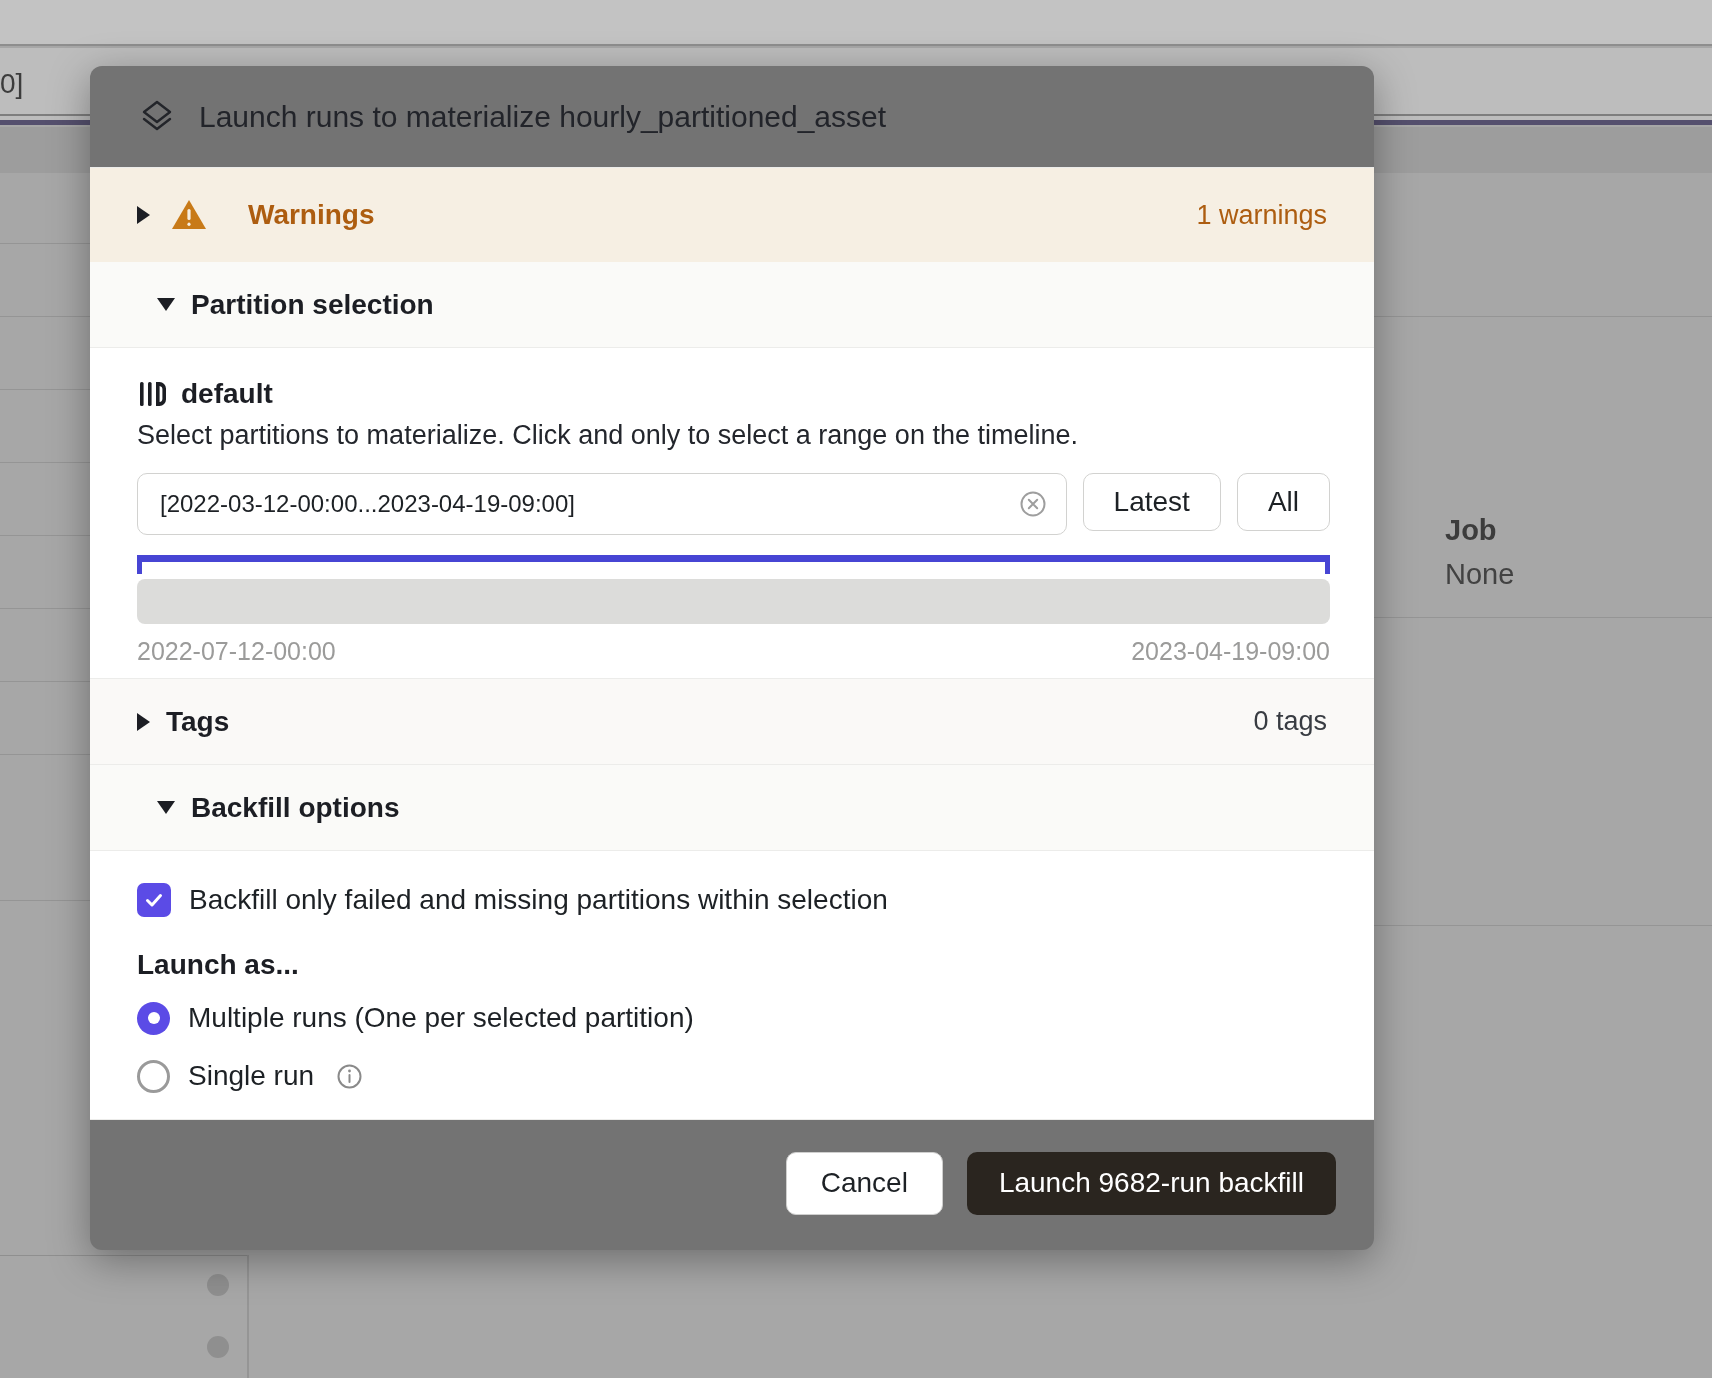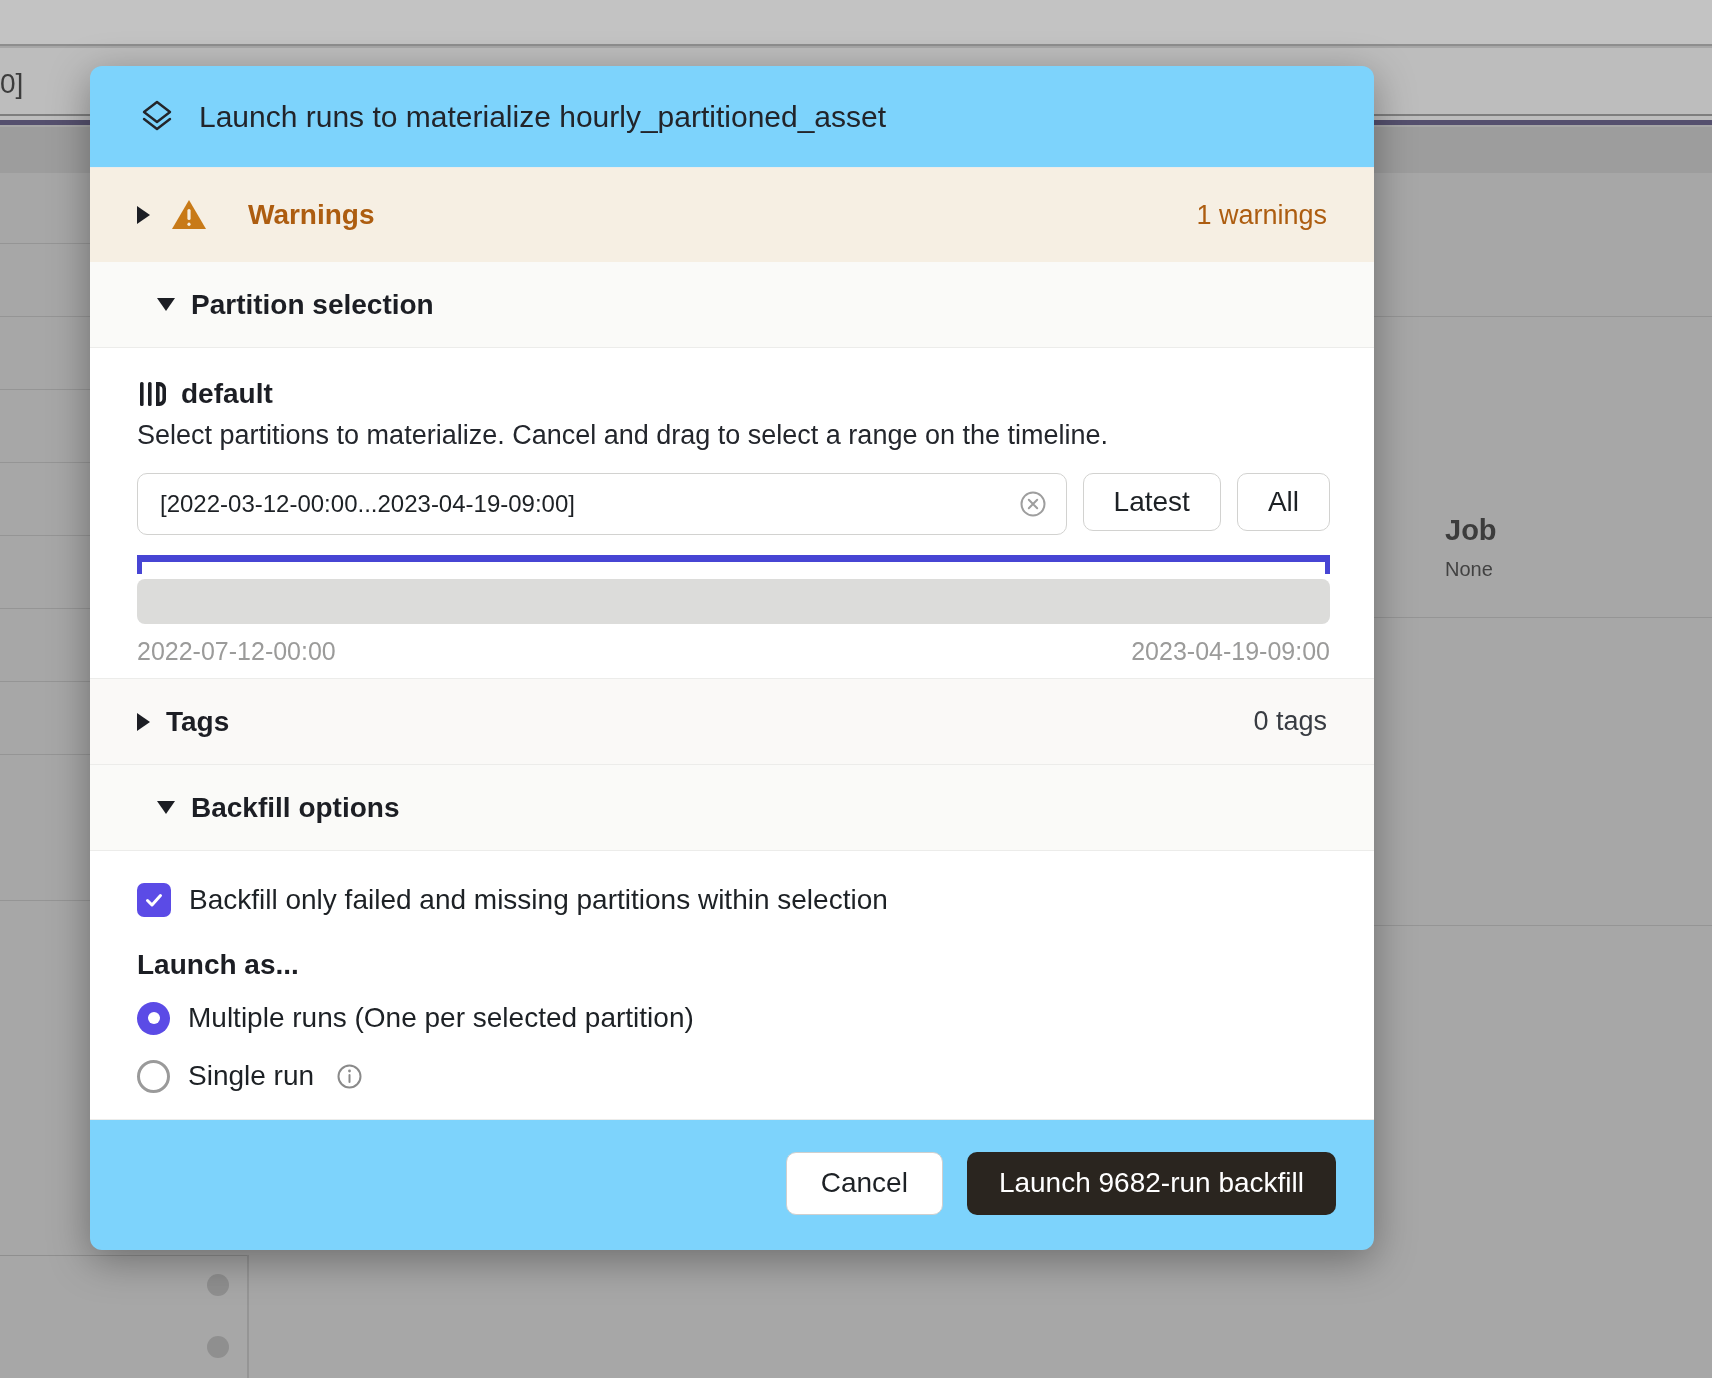--- a/index.html
+++ b/index.html
@@ -11,28 +11,28 @@
   .bg-band-top { position:absolute; left:0; top:0; width:1712px; height:46px;
     background:#c3c3c3; border-bottom:2px solid #8e8e8e; }
   .bg-band-toolbar { position:absolute; left:0; top:48px; width:1712px; height:72px;
     background:#bdbdbd; }
   .bg-clipped-input { position:absolute; left:0; top:68px; font-size:28px; color:#3c3c3c; }
   .bg-line-thin { position:absolute; left:0; top:114px; width:1712px; height:2px; background:#7e7e7e; }
   .bg-line-purple { position:absolute; left:0; top:120px; width:1712px; height:5px; background:#55506e; }
   .bg-band-header { position:absolute; left:0; top:127px; width:1712px; height:46px; background:#9d9d9d; }
   .bg-rowline { position:absolute; height:1px; background:#959595; }
   .bg-job { position:absolute; left:1445px; top:514px; font-size:29px; font-weight:bold; color:#3c3c3c; }
-  .bg-none { position:absolute; left:1445px; top:558px; font-size:20px; color:#424242; }
+  .bg-none { position:absolute; left:1445px; top:558px; font-size:29px; color:#424242; }
   .bg-vline { position:absolute; left:247px; top:1255px; width:2px; height:123px; background:#959595; }
   .bg-hline-bottom { position:absolute; left:0; top:1255px; width:249px; height:1px; background:#8f8f8f; }
   .bg-dot { position:absolute; width:22px; height:22px; border-radius:50%; background:#8f8f8f; }
 
   
   .modal { position:absolute; left:90px; top:66px; width:1284px; height:1184px;
-    background:#7dd3fc; border-radius:12px; overflow:hidden;
+    background:#737373; border-radius:12px; overflow:hidden;
     box-shadow:0 10px 40px rgba(0,0,0,0.35); color:#1d2125; }
 
   .modal-header { height:102px; display:flex; align-items:center; gap:22px;
     padding:0 47px; border-bottom:1px solid #ececea; }
   .modal-title { font-size:30px; color:#22242a; }
 
   .warnings-row { height:94px; background:#f6efe3; display:flex; align-items:center;
     padding:0 47px; gap:20px; }
   .warnings-label { font-size:28px; font-weight:600; color:#ad5d10; margin-left:20px; }
   .warnings-count { margin-left:auto; font-size:27px; color:#ad5d10; }
@@ -165,21 +165,21 @@
       <span style="display:flex;">
         <svg width="30" height="30" viewBox="0 0 30 30" fill="#1c1e24">
           <rect x="3" y="3" width="3.6" height="24" rx="1.6"></rect>
           <rect x="11" y="3" width="3.6" height="24" rx="1.6"></rect>
           <path d="M19 3 h3.5 a6.5 6.5 0 0 1 6.5 6.5 v11 a6.5 6.5 0 0 1 -6.5 6.5 h-3.5 z M22.6 7 v16 a3.4 3.4 0 0 0 2.8 -3.3 v-9.4 a3.4 3.4 0 0 0 -2.8 -3.3 z"></path>
         </svg>
       </span>
       <span class="dimension-name">default</span>
     </div>
 
-    <div class="description">Select partitions to materialize. Cancel and drag to select a range on the timeline.</div>
+    <div class="description">Select partitions to materialize. Click and only to select a range on the timeline.</div>
 
     <div class="input-row">
       <div class="range-input-wrap">
         <input class="range-input" value="[2022-03-12-00:00...2023-04-19-09:00]" style="">
         <span style="display:flex;cursor:pointer;">
           <svg width="30" height="30" viewBox="0 0 30 30" fill="none" stroke="#9e9e9e" stroke-width="2">
             <circle cx="15" cy="15" r="11.5"></circle>
             <path d="M10.8 10.8 L19.2 19.2 M19.2 10.8 L10.8 19.2" stroke-linecap="round"></path>
           </svg>
         </span>

